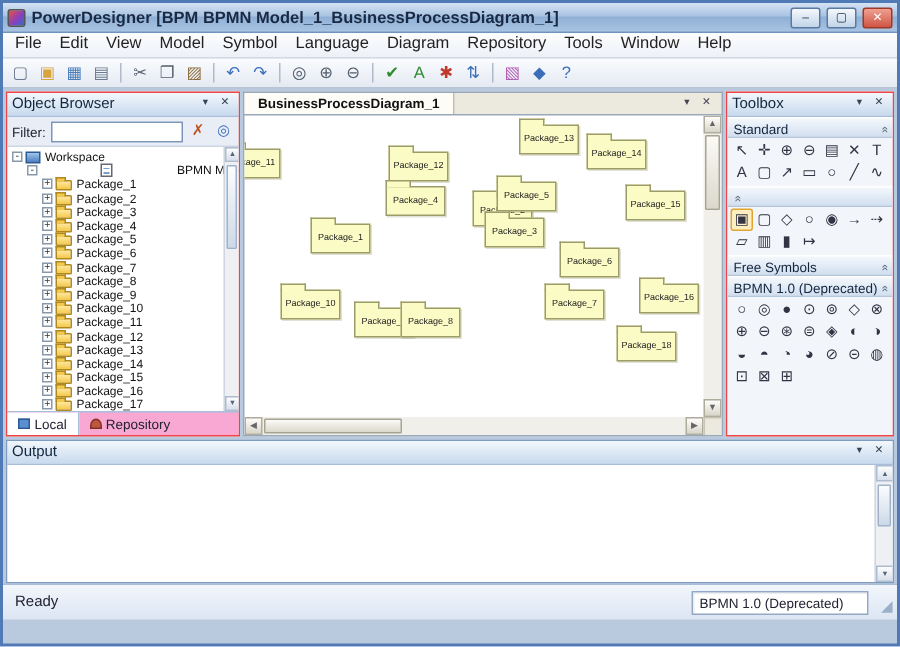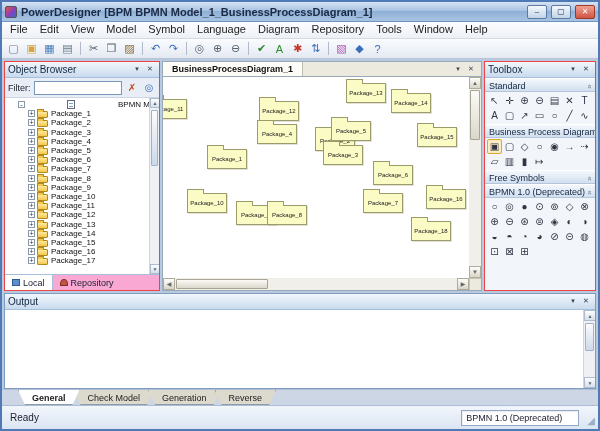--- a/index.html
+++ b/index.html
@@ -192,20 +192,25 @@
           <span class="ph-btn">✕</span>
         </span>
       </div>
       <div class="filter-row">
         <span>Filter:</span>
         <input class="filter-input" value="" style="">
         <span class="filter-btn" style="color:#c05020">✗</span>
         <span class="filter-btn" style="color:#3a6ebb">◎</span>
       </div>
       <div class="tree">
+          <div class="tree-row" style="padding-left: 1px;">
+            <span class="expander">-</span>
+            <span class="tree-icon workspace"></span>
+            <span class="tree-label">Workspace</span>
+          </div>
           <div class="tree-row" style="padding-left: 11px; gap: 40px;">
             <span class="expander">-</span>
             <span class="tree-icon model"></span>
             <span class="tree-label">BPMN Model_1 *</span>
           </div>
           <div class="tree-row" style="padding-left: 21px;">
             <span class="expander">+</span>
             <span class="tree-icon folder"></span>
             <span class="tree-label">Package_1</span>
           </div>
@@ -405,21 +410,20 @@
             <span class="tbx-tool">T</span>
             <span class="tbx-tool">A</span>
             <span class="tbx-tool">▢</span>
             <span class="tbx-tool">↗</span>
             <span class="tbx-tool">▭</span>
             <span class="tbx-tool">○</span>
             <span class="tbx-tool">╱</span>
             <span class="tbx-tool">∿</span>
           </div>
           <div class="tbx-header">
-            <span>Business Process Diagram</span>
             <span class="tbx-arrows">»</span>
           </div>
           <div class="tbx-grid">
             <span class="tbx-tool selected">▣</span>
             <span class="tbx-tool">▢</span>
             <span class="tbx-tool">◇</span>
             <span class="tbx-tool">○</span>
             <span class="tbx-tool">◉</span>
             <span class="tbx-tool">→</span>
             <span class="tbx-tool">⇢</span>
@@ -477,26 +481,20 @@
     </div>
     <div class="output-body">
       <div class="out-scroll">
         <span class="arrow" style="top:0">▲</span>
         <span class="thumb"></span>
         <span class="arrow" style="bottom:0">▼</span>
       </div>
     </div>
   </div>
 
-  <div class="bottom-tabs">
-      <span class="btab active">General</span>
-      <span class="btab">Check Model</span>
-      <span class="btab">Generation</span>
-      <span class="btab">Reverse</span>
-    </div>
 
   <div class="statusbar">
     <span>Ready</span>
     <span class="status-target">BPMN 1.0 (Deprecated)</span>
     <span class="resize-grip">◢</span>
   </div>
 
 </div>
 
 </body></html>

